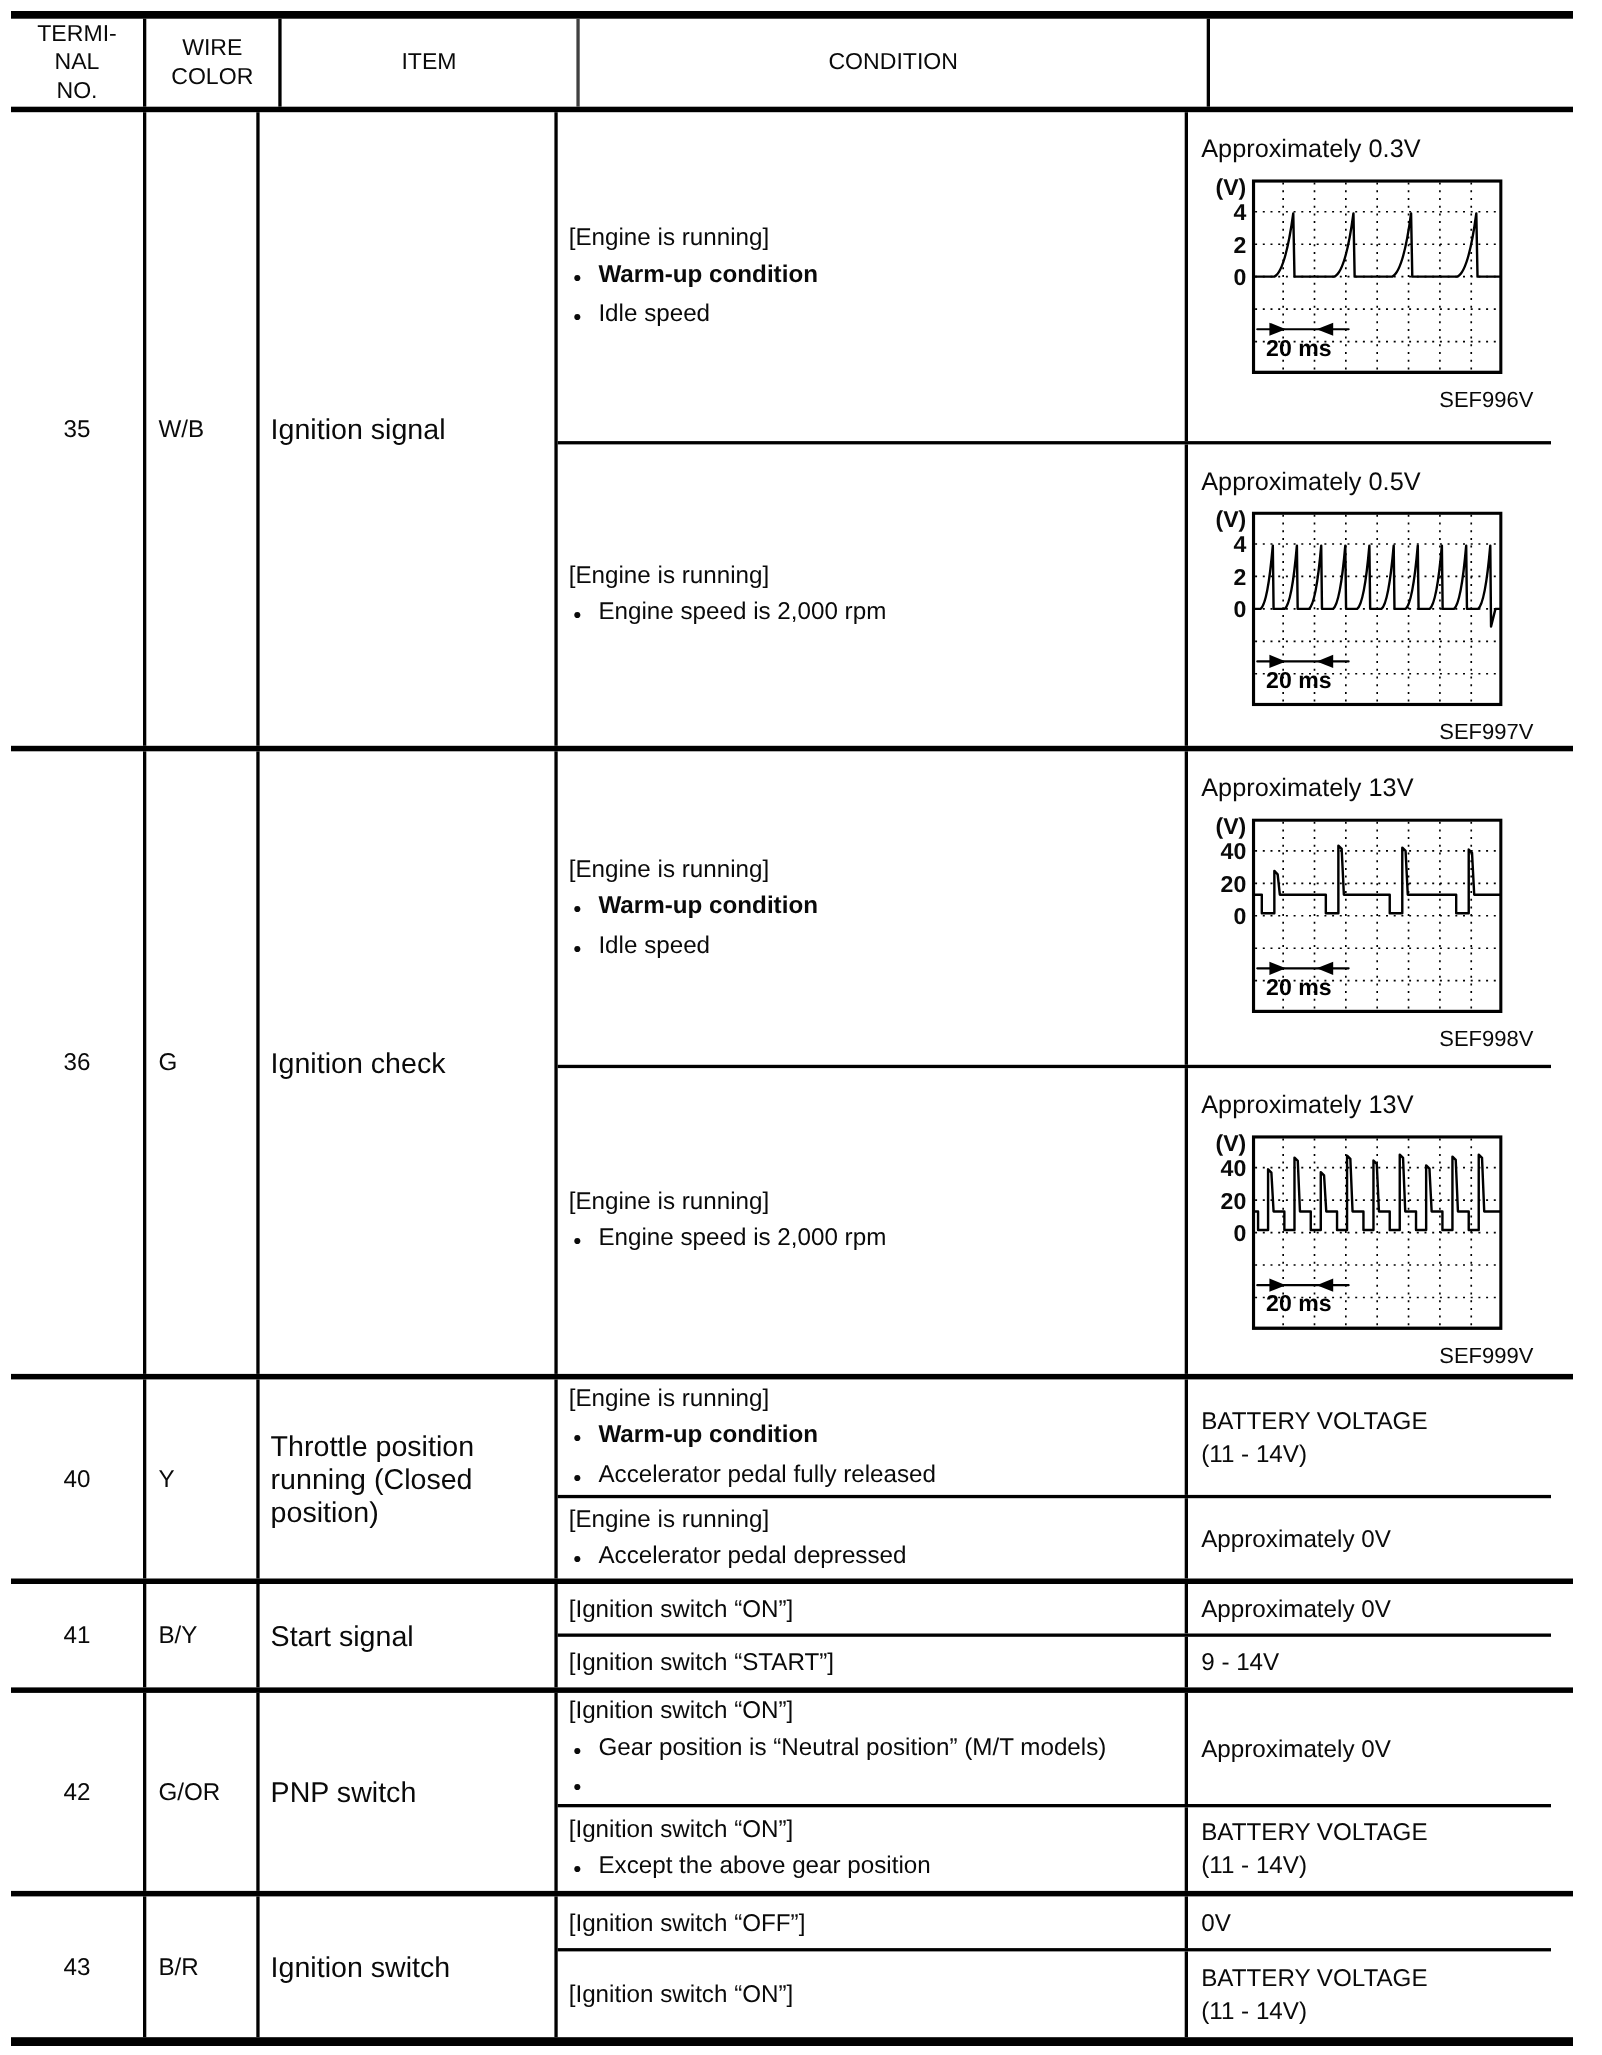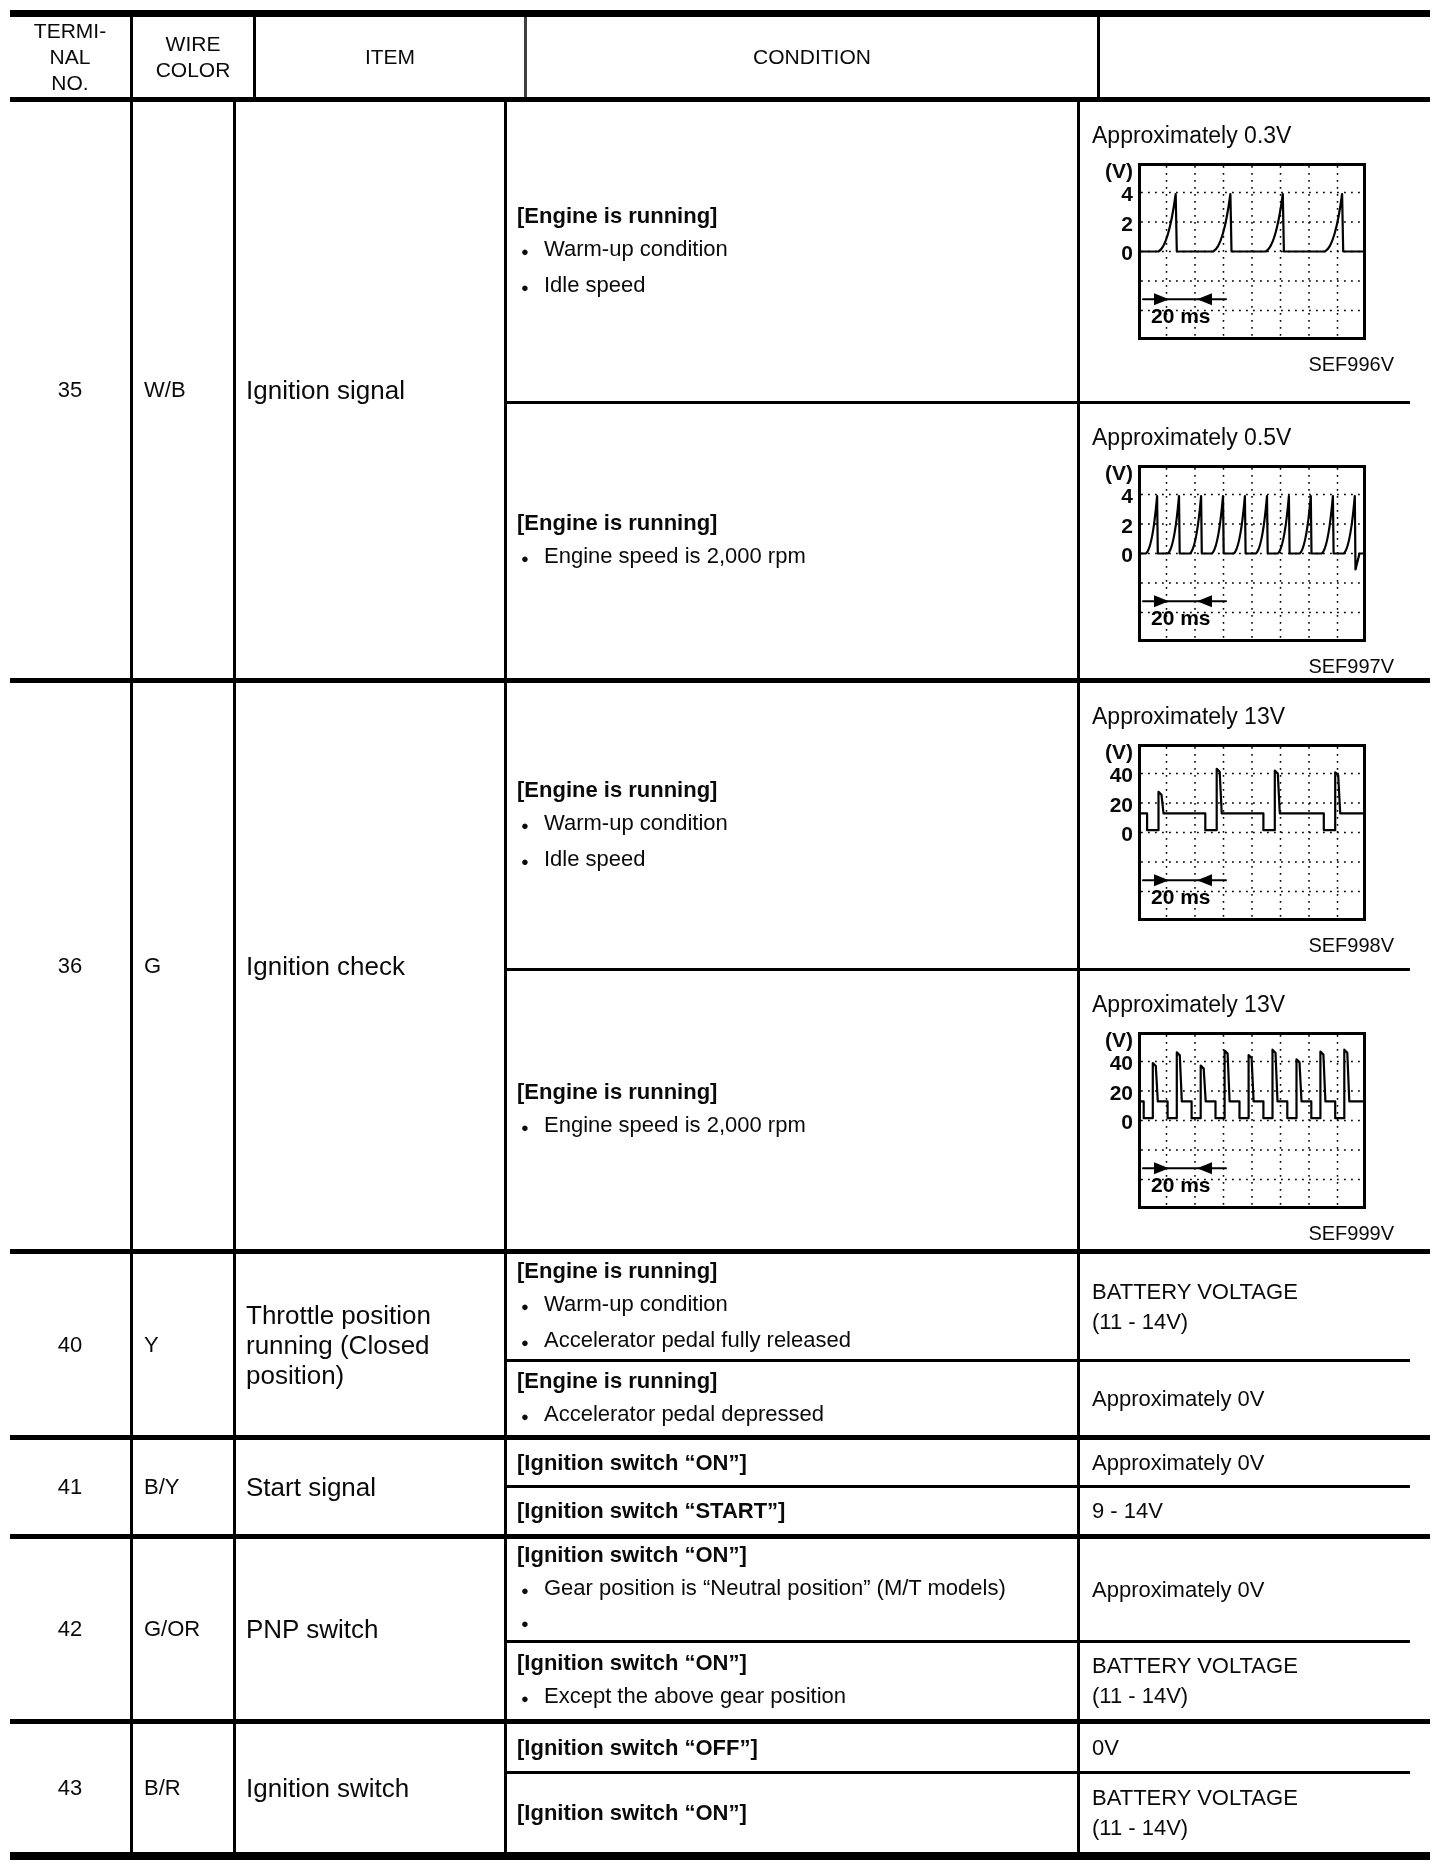--- a/index.html
+++ b/index.html
@@ -17,24 +17,24 @@
   .trow{display:flex;border-bottom:5px solid #000}
   .trow.last{border-bottom:none}
   .c1{width:123px;border-right:3px solid #000;display:flex;align-items:center;justify-content:center;font-size:22px}
   .c2{width:103px;border-right:3px solid #000;display:flex;align-items:center;padding-left:11px;font-size:22px}
   .c3{width:271px;border-right:3px solid #000;display:flex;align-items:center;padding-left:10px;font-size:26px;line-height:30px}
   .subt{width:903px;display:flex;flex-direction:column}
   .sub{display:flex}
   .sub.divider{border-bottom:3px solid #000}
   .cond{width:573px;border-right:3px solid #000;display:flex;flex-direction:column;justify-content:center;
         padding:4px 8px 4px 10px;font-size:22px;line-height:30px}
-  .ctitle{font-weight:bold}
+  .ctitle{font-weight:normal}
   .bullet{display:flex;align-items:baseline;margin-top:3px}
   .dot{width:27px;flex:none;font-size:13px;padding-left:4px}
-  .b{font-weight:normal}
+  .b{font-weight:bold}
   .cdata{width:330px;font-size:22px;line-height:30px}
   .cdata.text{display:flex;align-items:center;padding-left:12px;white-space:pre-line}
   .scopecell{padding:18px 0 0 12px}
   .scope-title{font-size:23px}
   .scope-wrap{display:flex;margin-top:13px}
   .ylab{position:relative;width:46px;flex:none;font-weight:bold;font-size:21px}
   .ylab span{position:absolute;right:5px}
   .vu{top:-7px}
   .yt0{top:16px}.yt1{top:46px}.yt2{top:75px}
   svg.scope{display:block;flex:none}

